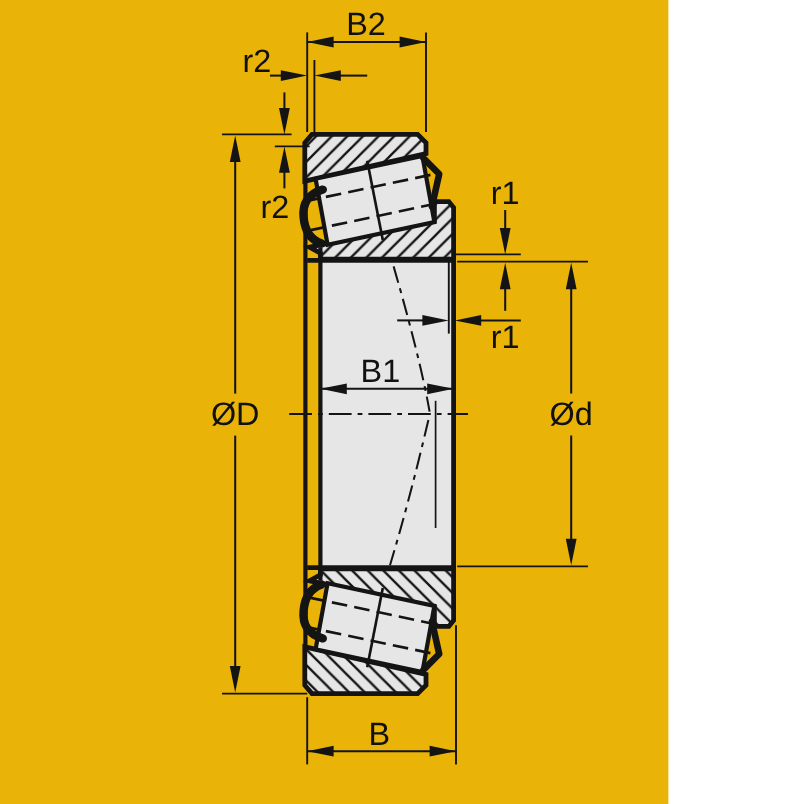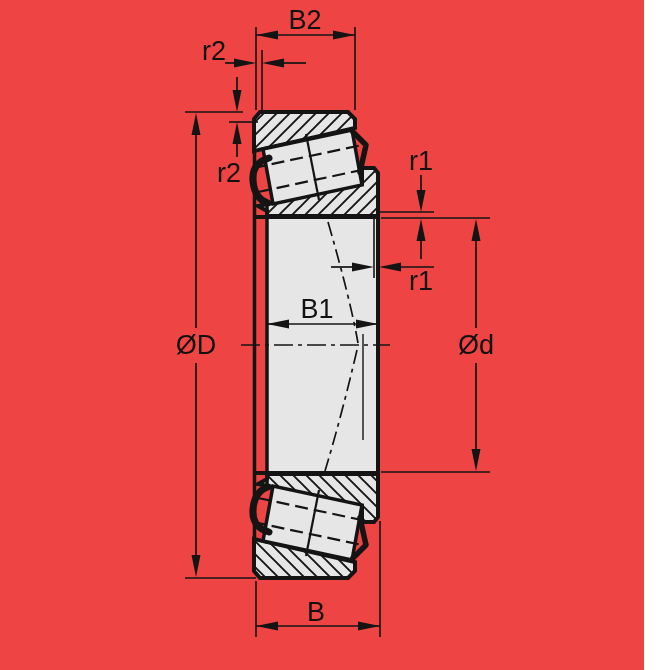--- a/index.html
+++ b/index.html
@@ -1,16 +1,16 @@
 <!DOCTYPE html>
 <html><head>
 <meta charset="utf-8">
 <style>
   html,body{margin:0;padding:0;background:#ffffff;}
-  .stage{width:644px;height:670px;position:relative;background:#ef4444;overflow:hidden;}
+  .stage{width:557px;height:670px;position:relative;background:#eab308;overflow:hidden;}
   svg{display:block;}
   .lbl{font-family:"Liberation Sans",sans-serif;font-size:27px;fill:#111111;text-anchor:middle;}
   .bold{stroke:#141414;stroke-width:4;fill:none;stroke-linejoin:miter;}
   .bold35{stroke:#141414;stroke-width:3.5;fill:none;}
   .thin{stroke:#141414;stroke-width:1.6;fill:none;}
   .dim{stroke:#141414;stroke-width:1.7;fill:none;}
   .arr{fill:#141414;stroke:none;}
   .part{stroke:#141414;stroke-width:4;stroke-linejoin:miter;}
   .rollerdash{stroke:#141414;stroke-width:2.2;fill:none;stroke-dasharray:13 6;}
   .tick{stroke:#141414;stroke-width:2.2;fill:none;}

